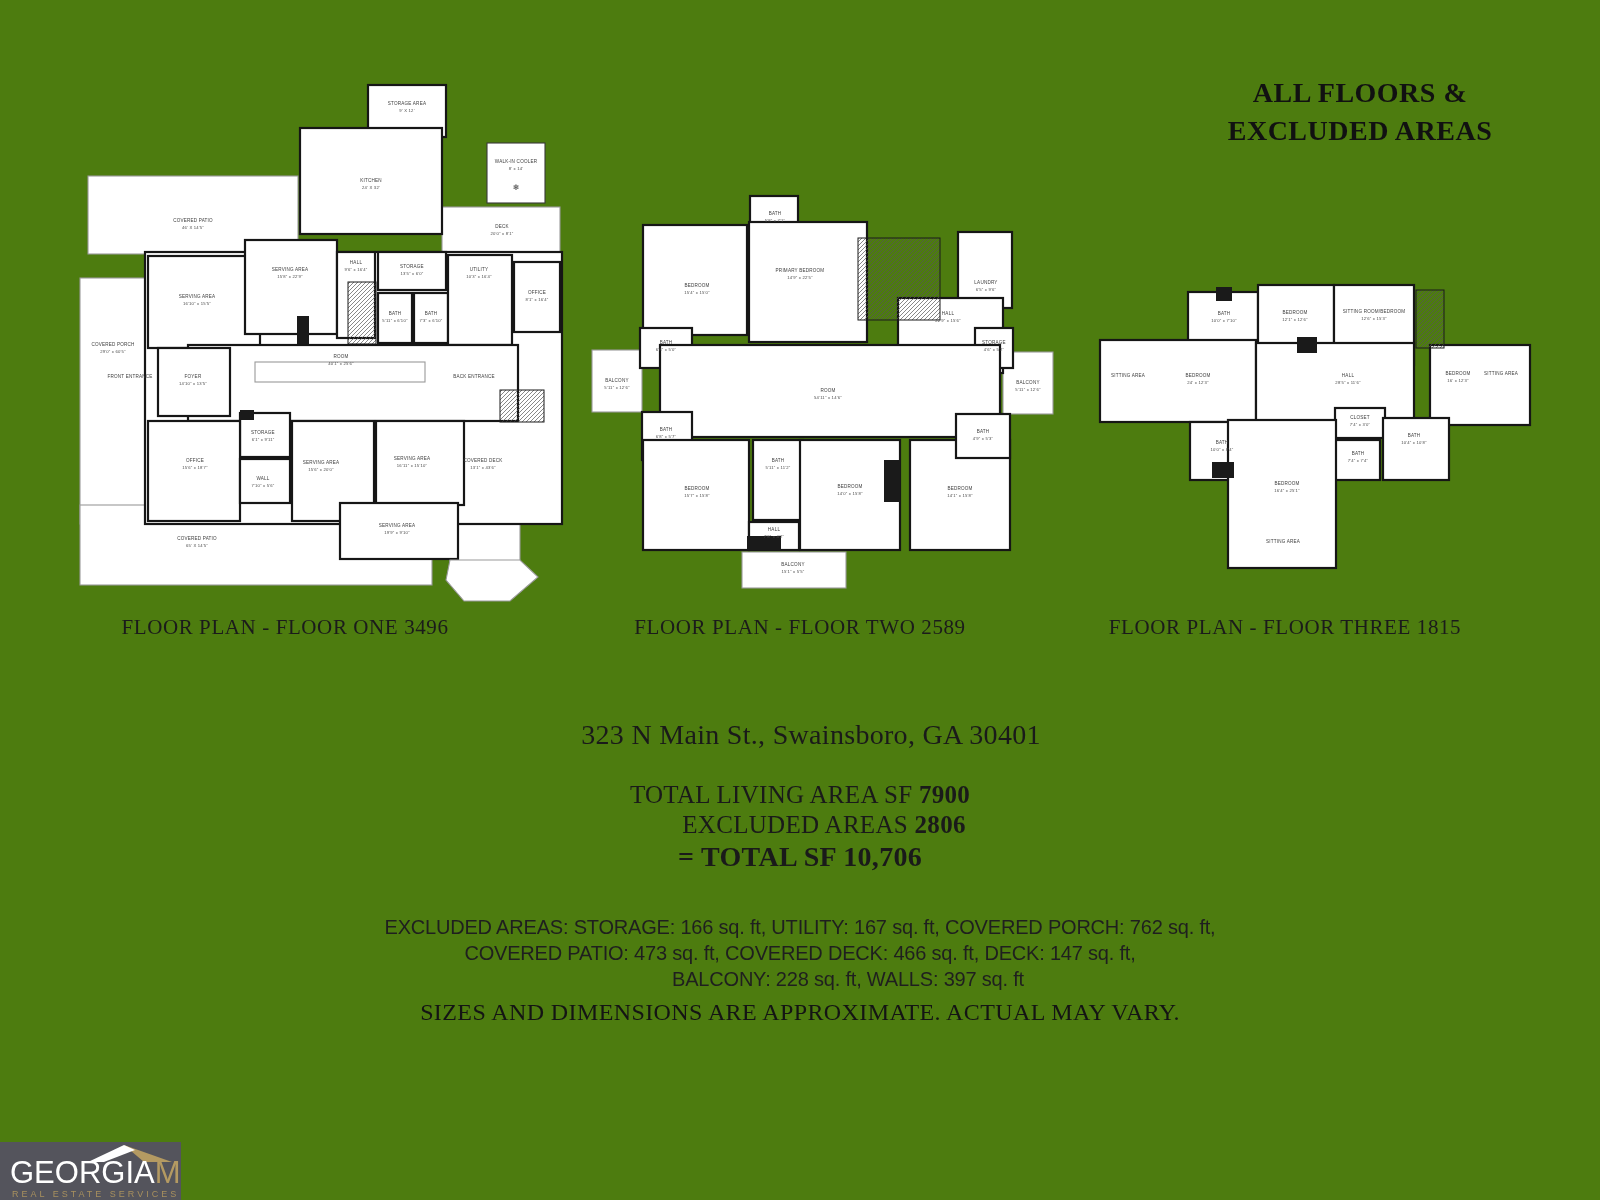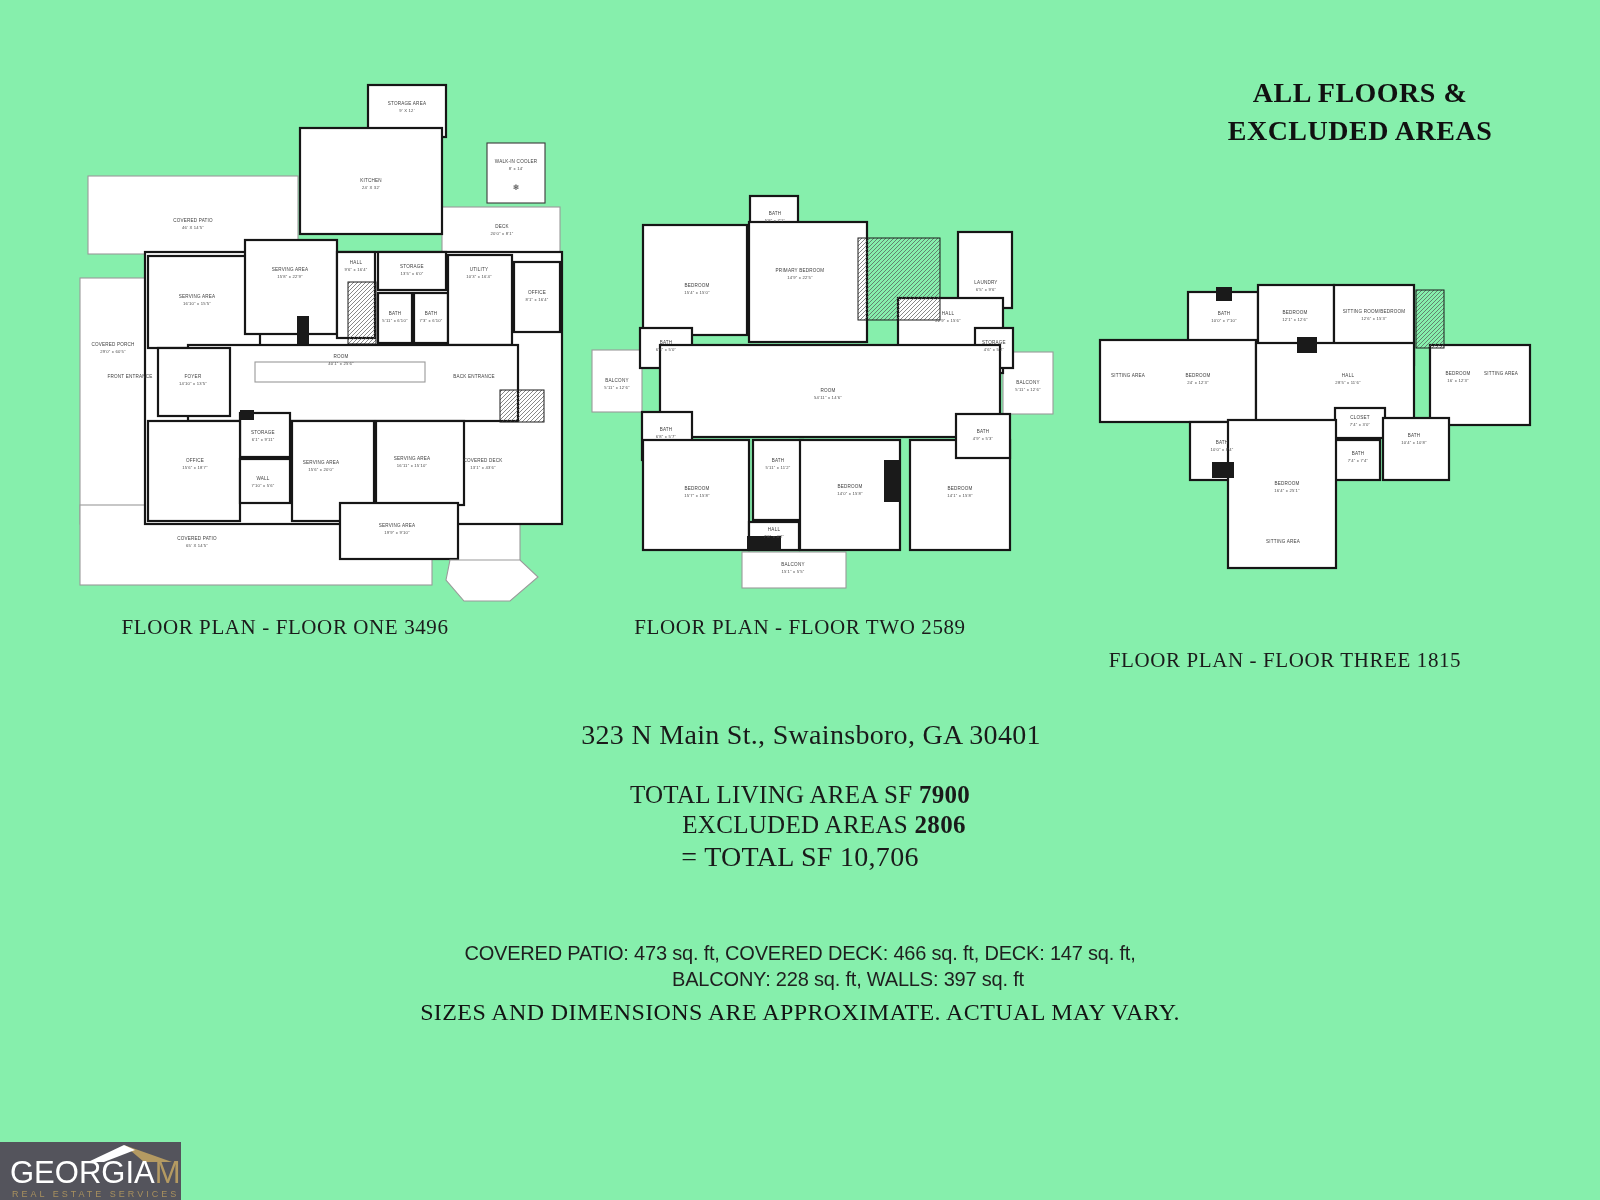--- a/index.html
+++ b/index.html
@@ -1,16 +1,16 @@
 <!DOCTYPE html>
 <html><head>
 <meta charset="utf-8">
 <style>
   html,body{margin:0;padding:0;background:#e8e8e8;}
-  #page{position:relative;width:1600px;height:1200px;background:#86efac;overflow:hidden;
+  #page{position:relative;width:1600px;height:1200px;background:#4d7c0f;overflow:hidden;
         font-family:"Liberation Serif",serif;color:#1a1a1a;}
 
   
   .main-title{position:absolute;left:1150px;top:74px;width:420px;text-align:center;
               font-weight:bold;font-size:28px;line-height:38px;letter-spacing:.5px;color:#111;}
 
   
   .plan-svg{position:absolute;}
   .wall-thick{fill:#ffffff;stroke:#161616;stroke-width:2.2;}
   .wall-thin{fill:#ffffff;stroke:#9a9a9a;stroke-width:1.1;}
@@ -19,29 +19,29 @@
   .solid-rect{fill:#1a1a1a;stroke:none;}
   .room-name{font-family:"Liberation Sans",sans-serif;font-size:4.6px;fill:#3e3e3e;
              text-anchor:middle;letter-spacing:.2px;}
   .room-dims{font-size:4.2px;fill:#4a4a4a;}
   .plan-extra-text{font-family:"DejaVu Sans",sans-serif;text-anchor:middle;fill:#2c2c2c;}
 
   
   .caption{position:absolute;top:615px;text-align:center;font-size:21px;letter-spacing:.6px;color:#1b1b1b;}
   .caption-one{left:60px;width:450px;}
   .caption-two{left:585px;width:430px;}
-  .caption-three{left:1090px;width:390px;margin-top:33px;}
+  .caption-three{left:1090px;width:390px;}
 
   
   .address{position:absolute;left:11px;top:719px;width:1600px;text-align:center;
            font-weight:normal;font-size:28px;letter-spacing:.3px;}
   .tot-line{position:absolute;left:0;width:1600px;text-align:center;font-size:25px;letter-spacing:.3px;}
   .tot-1{top:781px;}
   .tot-2{top:811px;padding-left:24px;}
-  .tot-3{top:841px;font-weight:normal;font-size:28px;}
+  .tot-3{top:841px;font-weight:bold;font-size:28px;}
   .tot-line b{font-weight:bold;}
 
   
   .excl-line{position:absolute;left:0;width:1600px;text-align:center;
              font-family:"Liberation Sans",sans-serif;font-size:20px;letter-spacing:-.2px;color:#1f1f1f;}
   .excl-1{top:916px;}
   .excl-2{top:942px;}
   .excl-3{top:968px;padding-left:48px;}
   .disclaimer{position:absolute;left:0;top:999px;width:1600px;text-align:center;
               font-size:24px;letter-spacing:.4px;color:#141414;}
@@ -214,20 +214,21 @@
   <div class="tot-line tot-1">
     <span>TOTAL LIVING AREA SF</span>
     <b>7900</b>
   </div>
   <div class="tot-line tot-2">
     <span>EXCLUDED AREAS</span>
     <b>2806</b>
   </div>
   <div class="tot-line tot-3">= TOTAL SF 10,706</div>
 
+  <div class="excl-line excl-1">EXCLUDED AREAS: STORAGE: 166 sq. ft, UTILITY: 167 sq. ft, COVERED PORCH: 762 sq. ft,</div>
   <div class="excl-line excl-2">COVERED PATIO: 473 sq. ft, COVERED DECK: 466 sq. ft, DECK: 147 sq. ft,</div>
   <div class="excl-line excl-3">BALCONY: 228 sq. ft, WALLS: 397 sq. ft</div>
   <div class="disclaimer">SIZES AND DIMENSIONS ARE APPROXIMATE. ACTUAL MAY VARY.</div>
 
   <div class="logo">
     <svg class="logo-roof" width="84" height="17" viewBox="0 0 84 17">
       <polygon points="36,0 84,17 56,17" fill="#b49a62"></polygon>
       <polygon points="0,17 36,0 47,5 16,17" fill="#ffffff"></polygon>
     </svg>
     <div class="logo-name">

